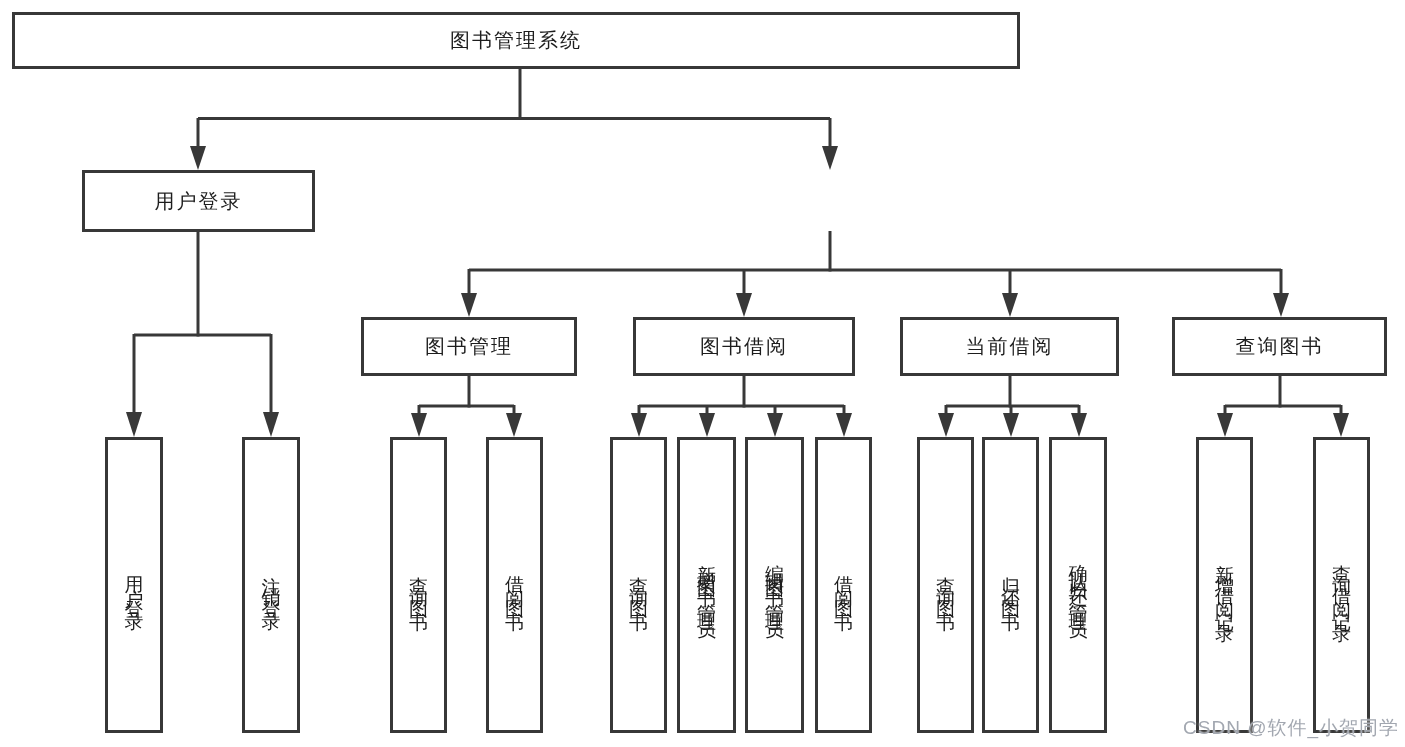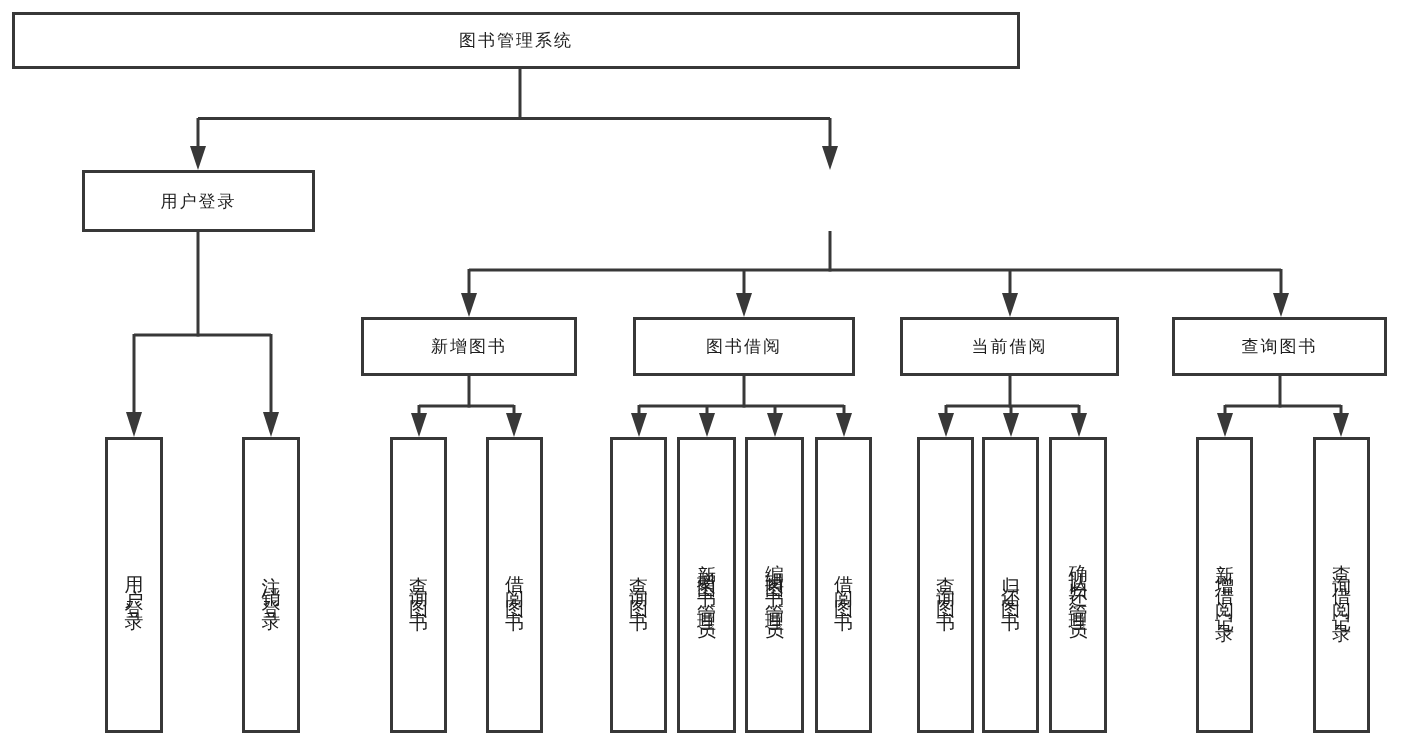--- a/index.html
+++ b/index.html
@@ -8,21 +8,21 @@
     width:1405px;height:747px;
     background:#ffffff;
     font-family:"Liberation Sans","DejaVu Sans",sans-serif;
     overflow:hidden;
   }
   #connectors{position:absolute;left:0;top:0;width:1405px;height:747px;}
   .hbox{
     position:absolute;box-sizing:border-box;
     border:3px solid #383838;background:#ffffff;
     display:flex;align-items:center;justify-content:center;
-    font-size:17px;letter-spacing:2px;color:#1d1d1d;
+    font-size:20px;letter-spacing:2px;color:#1d1d1d;
     white-space:nowrap;
   }
   .vbox{
     position:absolute;box-sizing:border-box;
     border:3px solid #383838;background:#ffffff;
     display:flex;align-items:center;justify-content:center;
     writing-mode:vertical-rl;text-orientation:mixed;
     font-size:19px;letter-spacing:12px;color:#1d1d1d;
     top:437px;height:296px;
   }
@@ -111,21 +111,21 @@
 
   <div class="hbox" style="left:12px;top:12px;width:1008px;height:57px;">
     <span>图书管理系统</span>
   </div>
 
   <div class="hbox" style="left:82px;top:170px;width:233px;height:62px;">
     <span>用户登录</span>
   </div>
 
   <div class="hbox" style="left:361px;top:317px;width:216px;height:59px;">
-    <span>新增图书</span>
+    <span>图书管理</span>
   </div>
   <div class="hbox" style="left:900px;top:317px;width:219px;height:59px;">
     <span>当前借阅</span>
   </div>
   <div class="hbox" style="left:633px;top:317px;width:222px;height:59px;">
     <span>图书借阅</span>
   </div>
   <div class="hbox" style="left:1172px;top:317px;width:215px;height:59px;">
     <span>查询图书</span>
   </div>
@@ -167,14 +167,15 @@
     <span>确认归还（管理员）</span>
   </div>
 
   <div class="vbox" style="left:1196px;width:57px;">
     <span>新增借阅记录</span>
   </div>
   <div class="vbox" style="left:1313px;width:57px;">
     <span>查询借阅记录</span>
   </div>
 
+  <div class="watermark">CSDN @软件_小贺同学</div>
 
 </div>
 
 </body></html>

